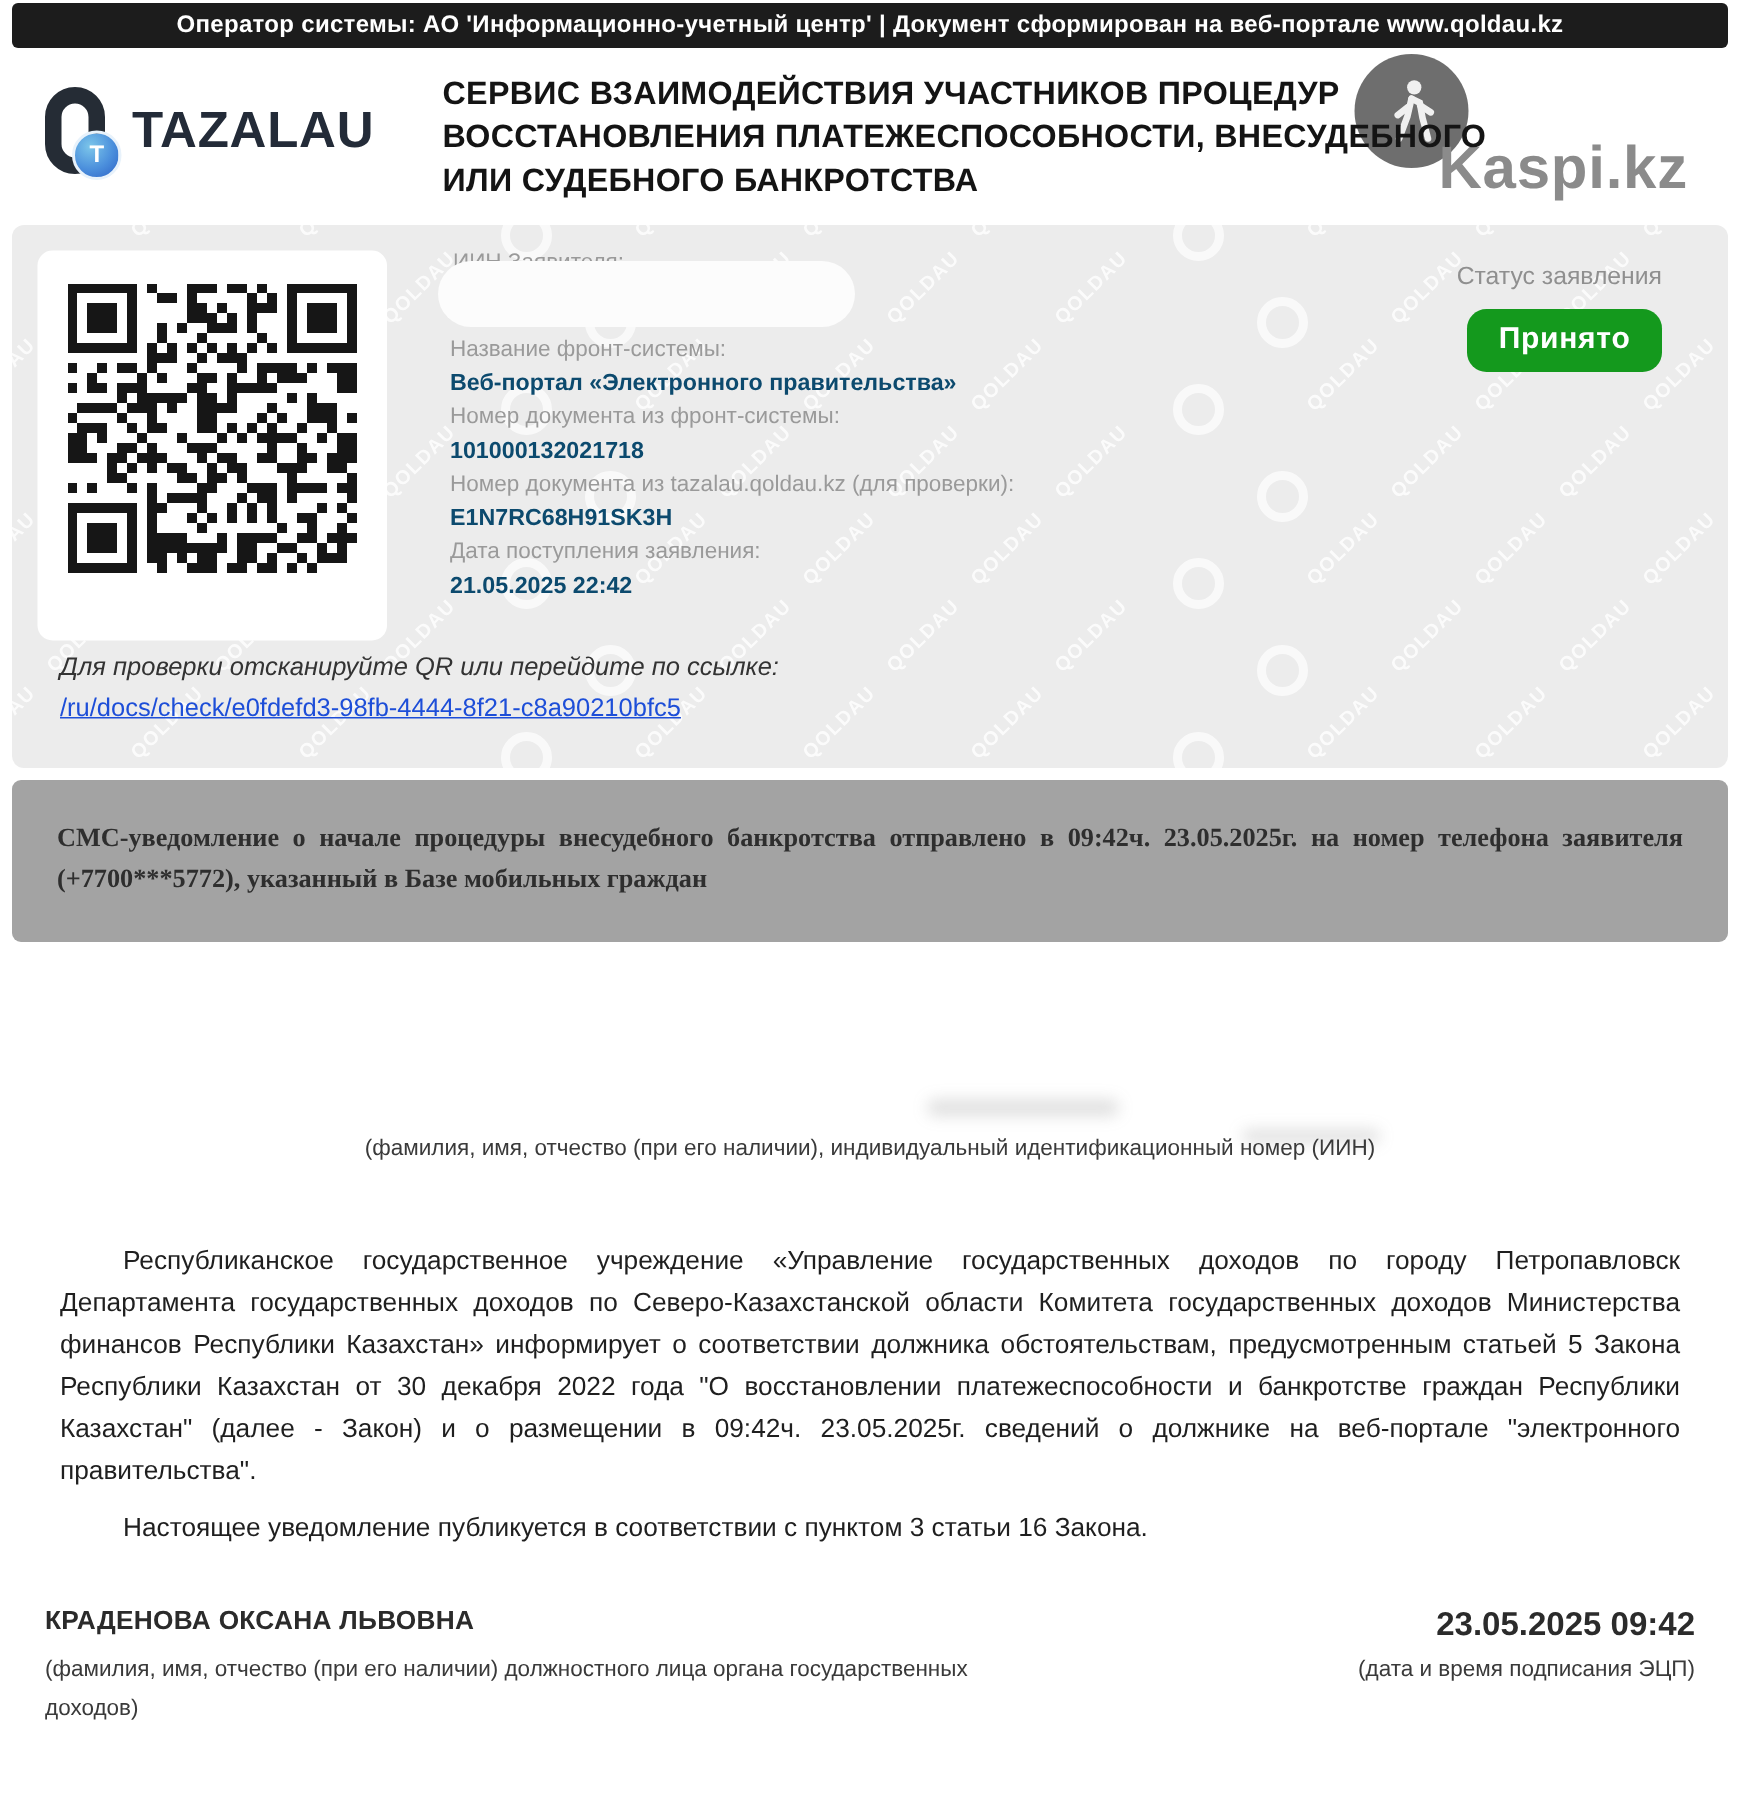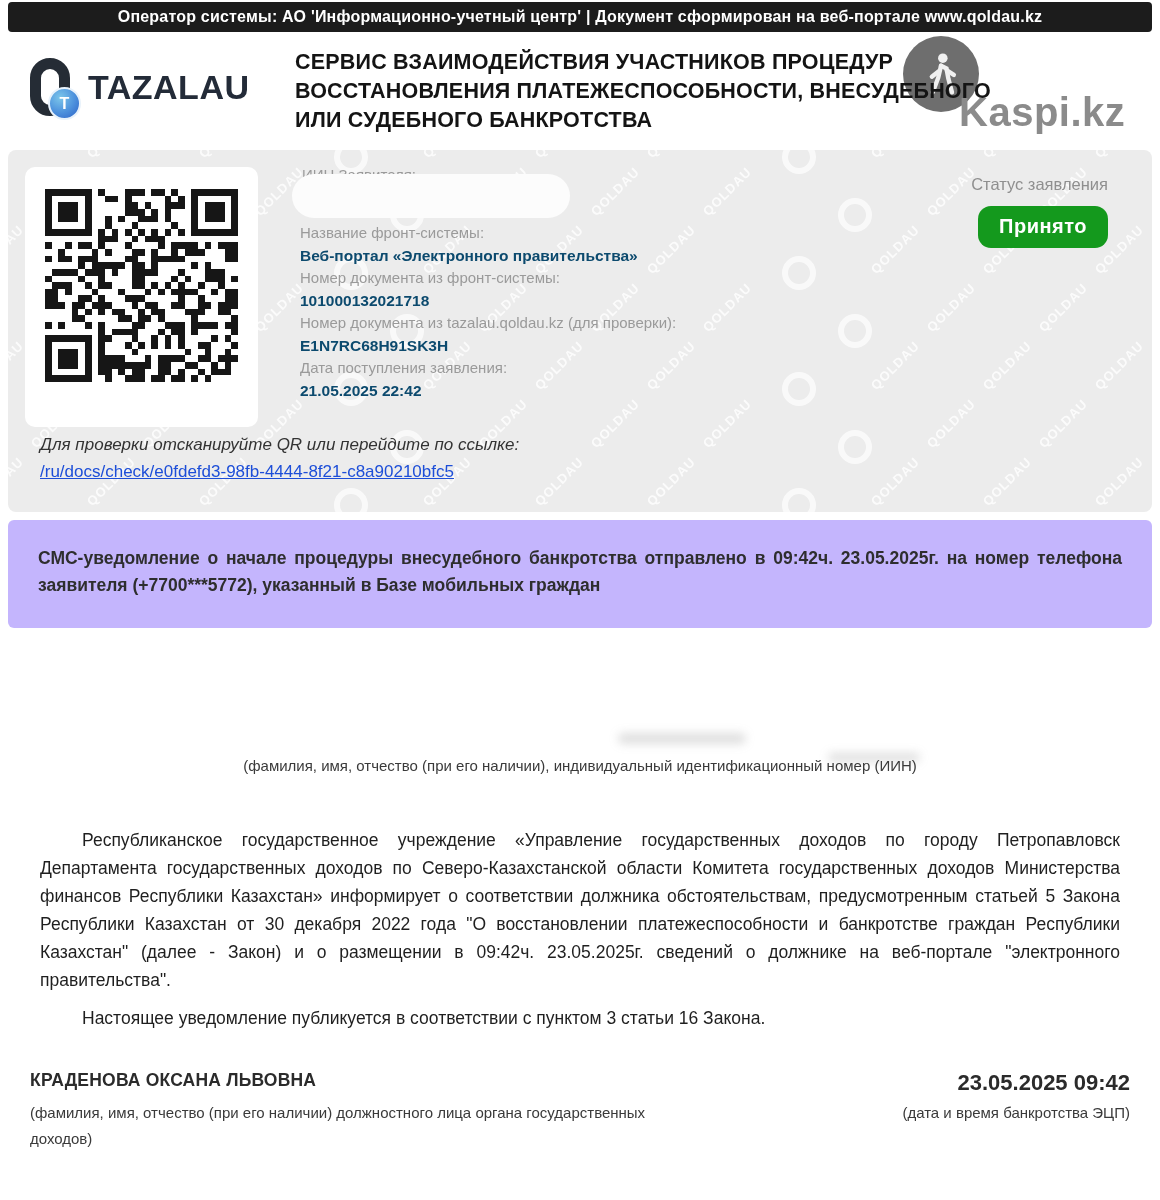--- a/index.html
+++ b/index.html
@@ -47,22 +47,22 @@
   .white-blob{position:absolute;left:-8px;top:10px;width:278px;height:44px;background:#fcfcfc;border-radius:22px;}
   .status{position:absolute;z-index:1;top:25px;right:44px;text-align:right;}
   .status-lbl{font-size:16.5px;color:#8f8f8f;}
   .badge{display:inline-block;margin-top:12px;background:#14991d;color:#fff;font-weight:bold;
          font-size:20px;padding:9px 21px 10px;border-radius:13px;letter-spacing:.5px;}
   .check{position:absolute;z-index:1;left:32px;top:281px;}
   .check-text{font-size:17px;color:#333;line-height:27px;font-style:italic;}
   .check-link{font-size:17px;color:#1d4ed8;line-height:27px;}
 
   
-  .sms{position:absolute;left:8px;top:520px;width:1144px;height:108px;background:#c4b5fd;border-radius:6px;box-sizing:border-box;
-       padding:25px 30px 0 30px;}
+  .sms{position:absolute;left:8px;top:520px;width:1144px;height:108px;background:#a3a3a3;border-radius:6px;box-sizing:border-box;
+       padding:25px 30px 0 30px;font-family:Liberation Serif, serif;}
   .sms p{margin:0;font-size:17.5px;font-weight:bold;color:#2e2e2e;line-height:27px;text-align:justify;}
 
   
   .doc-title{position:absolute;left:0;top:650px;width:1160px;text-align:center;font-weight:bold;
              color:#1c1c1c;font-size:21px;line-height:34px;}
   .smudge{position:absolute;background:rgba(110,110,110,.22);filter:blur(5px);border-radius:6px;}
   .smudge-1{left:618px;top:733px;width:128px;height:11px;}
   .smudge-2{left:828px;top:753px;width:92px;height:9px;}
   .subject-caption{position:absolute;left:0;top:757px;width:1160px;text-align:center;
                    font-size:15px;color:#3a3a3a;}
@@ -639,16 +639,16 @@
 
   <p class="para para-1">Республиканское государственное учреждение «Управление государственных доходов по городу Петропавловск Департамента государственных доходов по Северо-Казахстанской области Комитета государственных доходов Министерства финансов Республики Казахстан» информирует о соответствии должника обстоятельствам, предусмотренным статьей 5 Закона Республики Казахстан от 30 декабря 2022 года "О восстановлении платежеспособности и банкротстве граждан Республики Казахстан" (далее - Закон) и о размещении в 09:42ч. 23.05.2025г. сведений о должнике на веб-портале "электронного правительства".</p>
   <p class="para para-2">Настоящее уведомление публикуется в соответствии с пунктом 3 статьи 16 Закона.</p>
 
   <div class="sig-left">
     <div class="sig-name">КРАДЕНОВА ОКСАНА ЛЬВОВНА</div>
     <div class="sig-caption">(фамилия, имя, отчество (при его наличии) должностного лица органа государственных доходов)</div>
   </div>
   <div class="sig-right">
     <div class="sig-date">23.05.2025 09:42</div>
-    <div class="sig-date-caption">(дата и время банкротства ЭЦП)</div>
+    <div class="sig-date-caption">(дата и время подписания ЭЦП)</div>
   </div>
 
 </div>
 
 </body></html>

